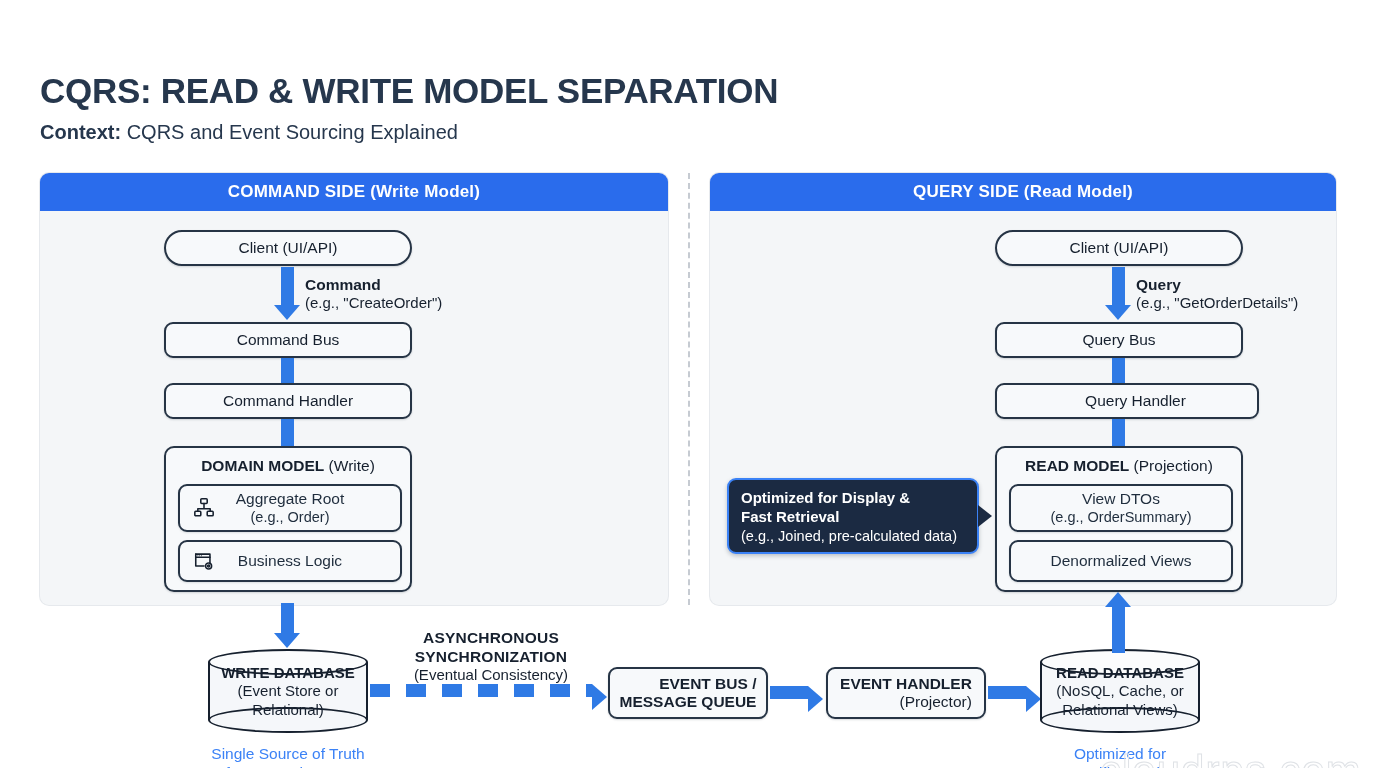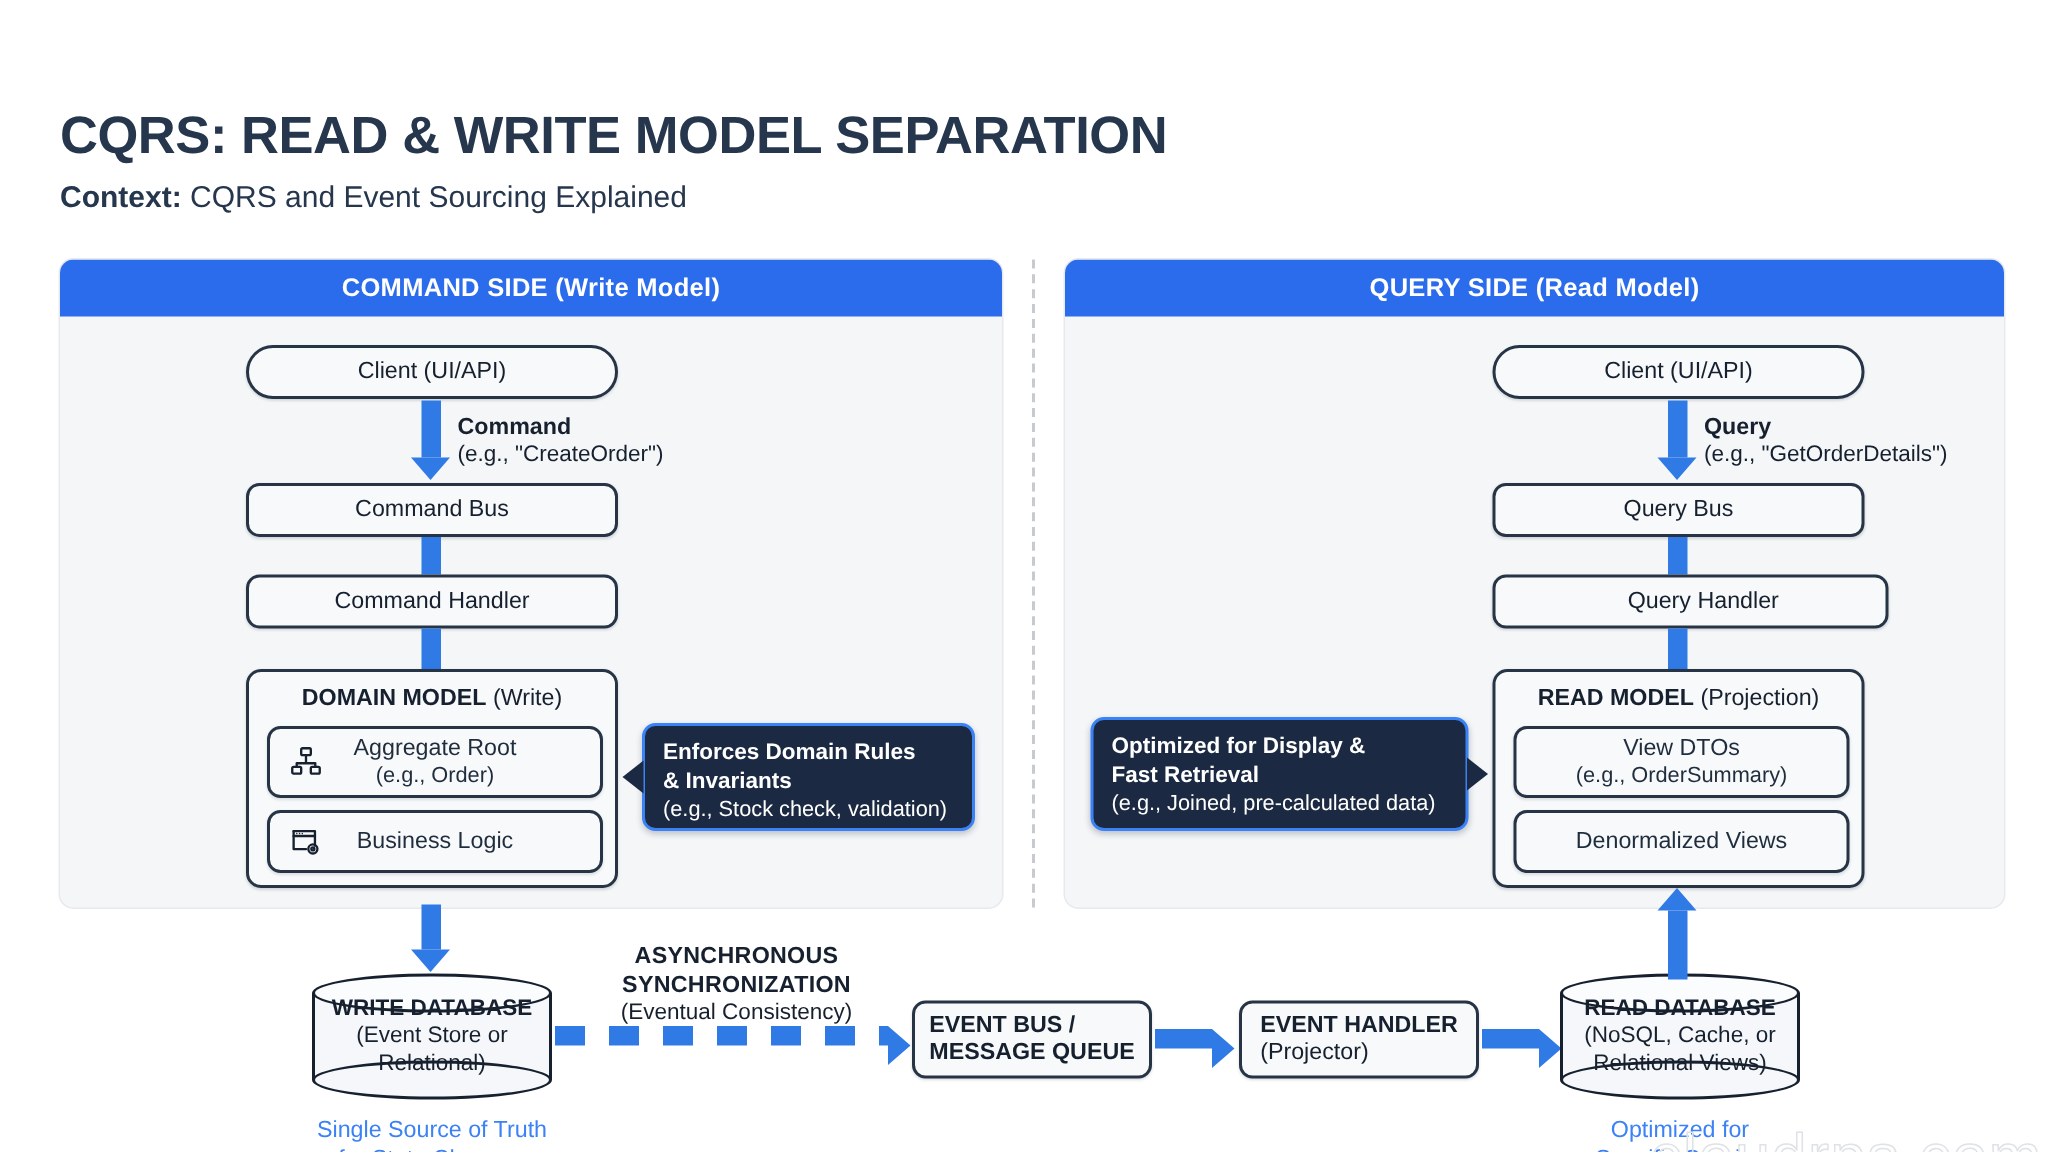--- a/index.html
+++ b/index.html
@@ -48,21 +48,21 @@
   }
 
   
   .node{
     position:absolute;
     background:#f7f9fb;
     border:2.5px solid #263445;
     border-radius:9px;
     box-sizing:border-box;
     display:flex;align-items:center;justify-content:center;
-    text-align:left;
+    text-align:right;
     font-size:15.5px;
     line-height:1.18;
     color:#16202e;
     box-shadow:0 1px 2px rgba(20,30,45,.16);
   }
   .node.pill{border-radius:22px;}
 
   .group-box{
     position:absolute;
     background:#f7f9fb;
@@ -251,26 +251,20 @@
           <circle cx="7.3" cy="6.2" r="0.55" fill="#16202e" stroke="none"></circle>
           <circle cx="9.3" cy="6.2" r="0.55" fill="#16202e" stroke="none"></circle>
           <circle cx="17" cy="17.4" r="3.3"></circle>
           <circle cx="17" cy="17.4" r="1.1"></circle>
         </svg>
       </span>
       <span>Business Logic</span>
     </div>
   </div>
 
-  <div class="callout" style="left:428px;top:437px;width:222px;height:72px;">
-    <span class="tail left"></span>
-    <b>Enforces Domain Rules</b><br>
-    <b>&amp; Invariants</b><br>
-    <span>(e.g., Stock check, validation)</span>
-  </div>
 
   <div class="panel" id="panel-query">
     <div class="panel-header">QUERY SIDE (Read Model)</div>
   </div>
 
   <div class="node pill" style="left:995px;top:185px;width:248px;height:36px;">
     <span>Client (UI/API)</span>
   </div>
 
   <div class="arrow-v" style="left:1112px;top:222px;height:38px;"></div>

